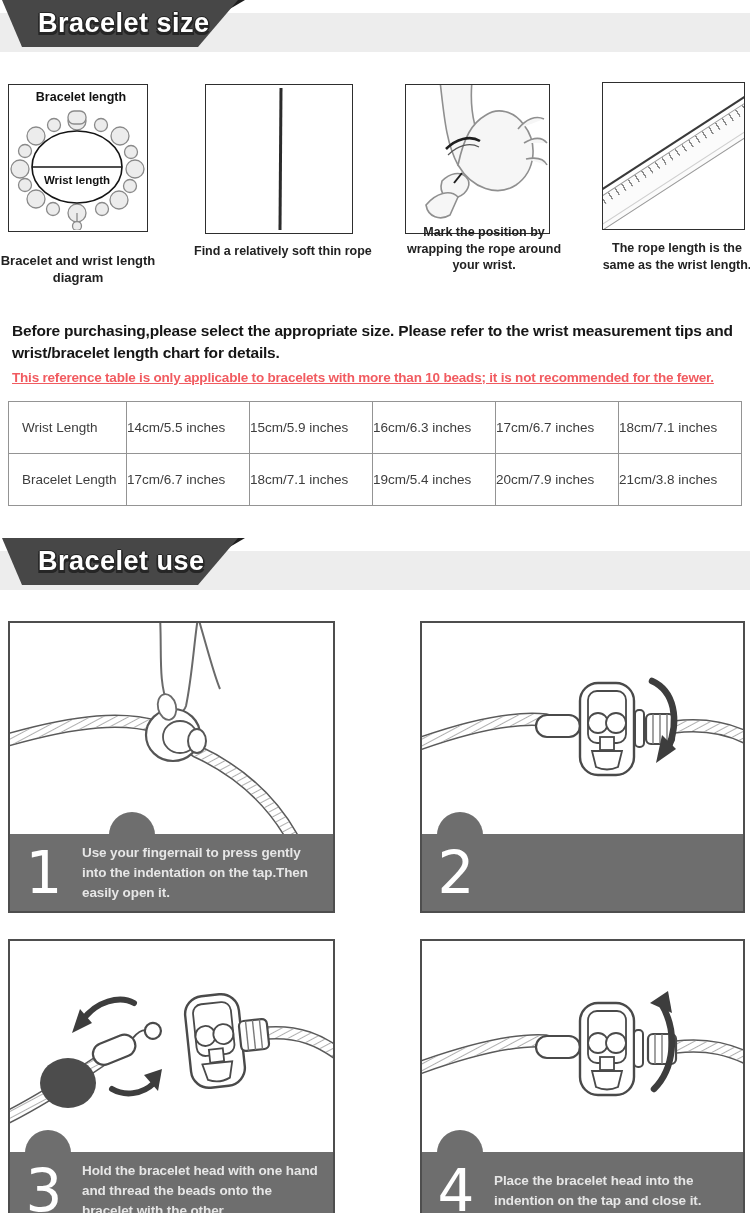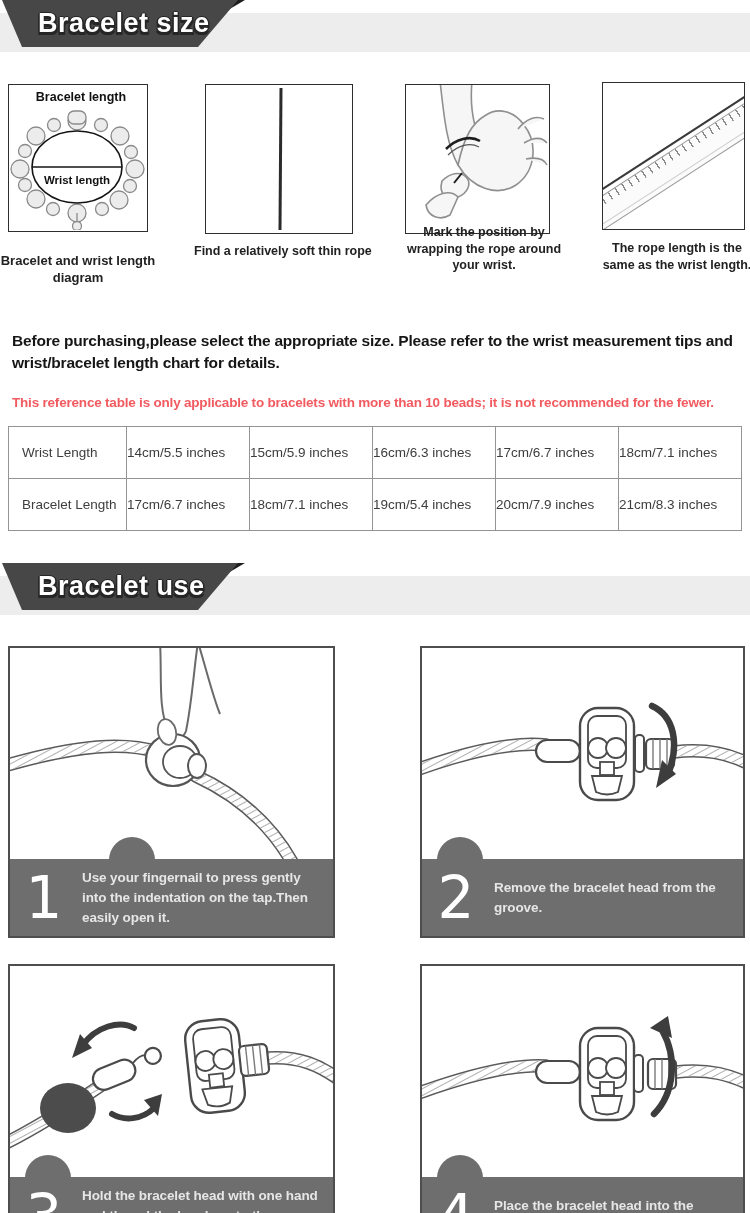--- a/index.html
+++ b/index.html
@@ -33,23 +33,23 @@
   .rope-line { position:absolute; left:50%; top:3px; bottom:3px; width:3px; background:#2b2b2b; transform:rotate(.4deg); }
   .ruler-wrap { position:absolute; inset:0; overflow:hidden; }
   .ruler { position:absolute; left:-34px; top:62px; width:230px; height:30px; background:#fbfbfb;
            border:1.5px solid #9a9a9a; transform:rotate(-33deg);
            background-image:repeating-linear-gradient(90deg,#8a8a8a 0 1.4px,transparent 1.4px 8px);
            background-size:100% 8px; background-repeat:no-repeat; }
   .ruler::before { content:""; position:absolute; left:-6px; right:-6px; top:-7px; height:2.4px; background:#3a3a3a; }
   .ruler::after  { content:""; position:absolute; left:0; right:0; bottom:4px; height:1.4px; background:#cfcfcf; }
 
   
-  .intro { margin:32px 12px 0; width:732px; font-size:15.5px; font-weight:bold; color:#161616;
+  .intro { margin:22px 12px 0; width:732px; font-size:15.5px; font-weight:bold; color:#161616;
            letter-spacing:-0.2px; line-height:1.42; }
-  .note  { margin:21px 12px 0; font-size:13.5px; font-weight:bold; color:#f15b60; letter-spacing:-0.2px; }
+  .note  { margin:6px 12px 0; font-size:13.5px; font-weight:bold; color:#f15b60; letter-spacing:-0.2px;text-decoration:underline; }
 
   
   table.size { margin:16px 0 0 8px; width:734px; border-collapse:collapse; }
   table.size td { border:1px solid #949494; height:52px; font-size:13.5px; color:#3d3d3d; }
   table.size { border:1.6px solid #4e4e4e; }
   table.size td.rowhead { width:118px; text-align:left; padding-left:13px; }
 
   
   .steps { display:grid; grid-template-columns:327px 325px; column-gap:85px; row-gap:26px;
            padding:0 0 0 8px; margin-top:27px; }
@@ -181,21 +181,21 @@
         <td>16cm/6.3 inches</td>
         <td>17cm/6.7 inches</td>
         <td>18cm/7.1 inches</td>
       </tr>
       <tr>
         <td class="rowhead">Bracelet Length</td>
         <td>17cm/6.7 inches</td>
         <td>18cm/7.1 inches</td>
         <td>19cm/5.4 inches</td>
         <td>20cm/7.9 inches</td>
-        <td>21cm/8.3 inches</td>
+        <td>21cm/3.8 inches</td>
       </tr>
     </tbody>
   </table>
 
   <div class="banner" style="margin-top:32px">
     <div class="strip"></div>
     <div class="fold"></div>
     <div class="trap">
       <span>Bracelet use</span>
     </div>
@@ -240,21 +240,20 @@
         <use href="#pin" transform="translate(138,103)"></use>
         <use href="#clasp-head" transform="translate(185,106)"></use>
         <rect x="213" y="87" width="9" height="37" rx="4" fill="#fff" stroke="#4a4a4a" stroke-width="2"></rect>
         <use href="#ribbed" transform="translate(238,106)"></use>
         <path d="M 230 58 C 252 68 258 96 246 126" fill="none" stroke="#3d3d3d" stroke-width="6.5" stroke-linecap="round"></path>
         <polygon points="234,140 254,126 240,112" fill="#3d3d3d"></polygon>
       </svg>
       <div class="cap-bar">
         <span class="bump" style="left:15px"></span>
         <div class="step-num">2</div>
-        <p class="step-text">Remove the bracelet head from the groove.</p>
       </div>
     </div>
 
     <div class="panel">
       <svg class="illus" width="323" height="215" viewBox="0 0 323 215">
         <g fill="none" stroke-linecap="round">
           <path d="M -6 178 C 50 150 85 122 112 106" stroke="#5a5a5a" stroke-width="13.5"></path>
           <path d="M -6 178 C 50 150 85 122 112 106" stroke="#fff" stroke-width="10.5"></path>
           <path d="M -6 178 C 50 150 85 122 112 106" stroke="url(#hatch)" stroke-width="10.5"></path>
           <path d="M 258 92 C 290 90 310 100 327 112" stroke="#5a5a5a" stroke-width="13.5"></path>

